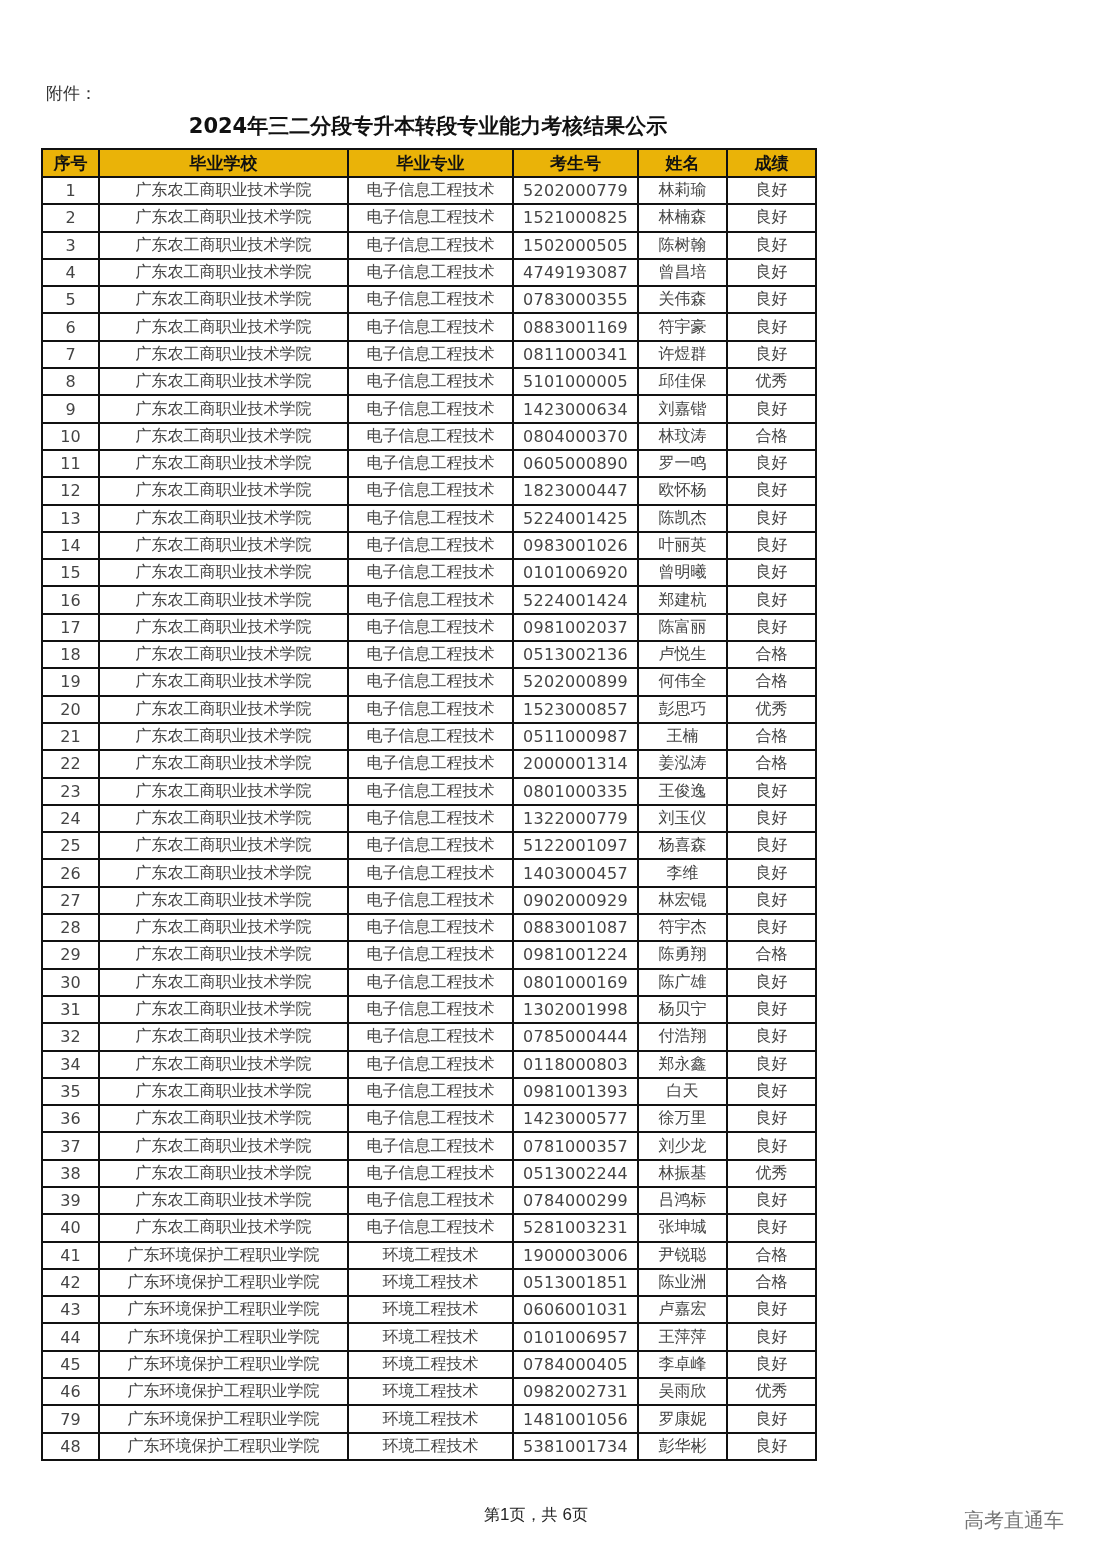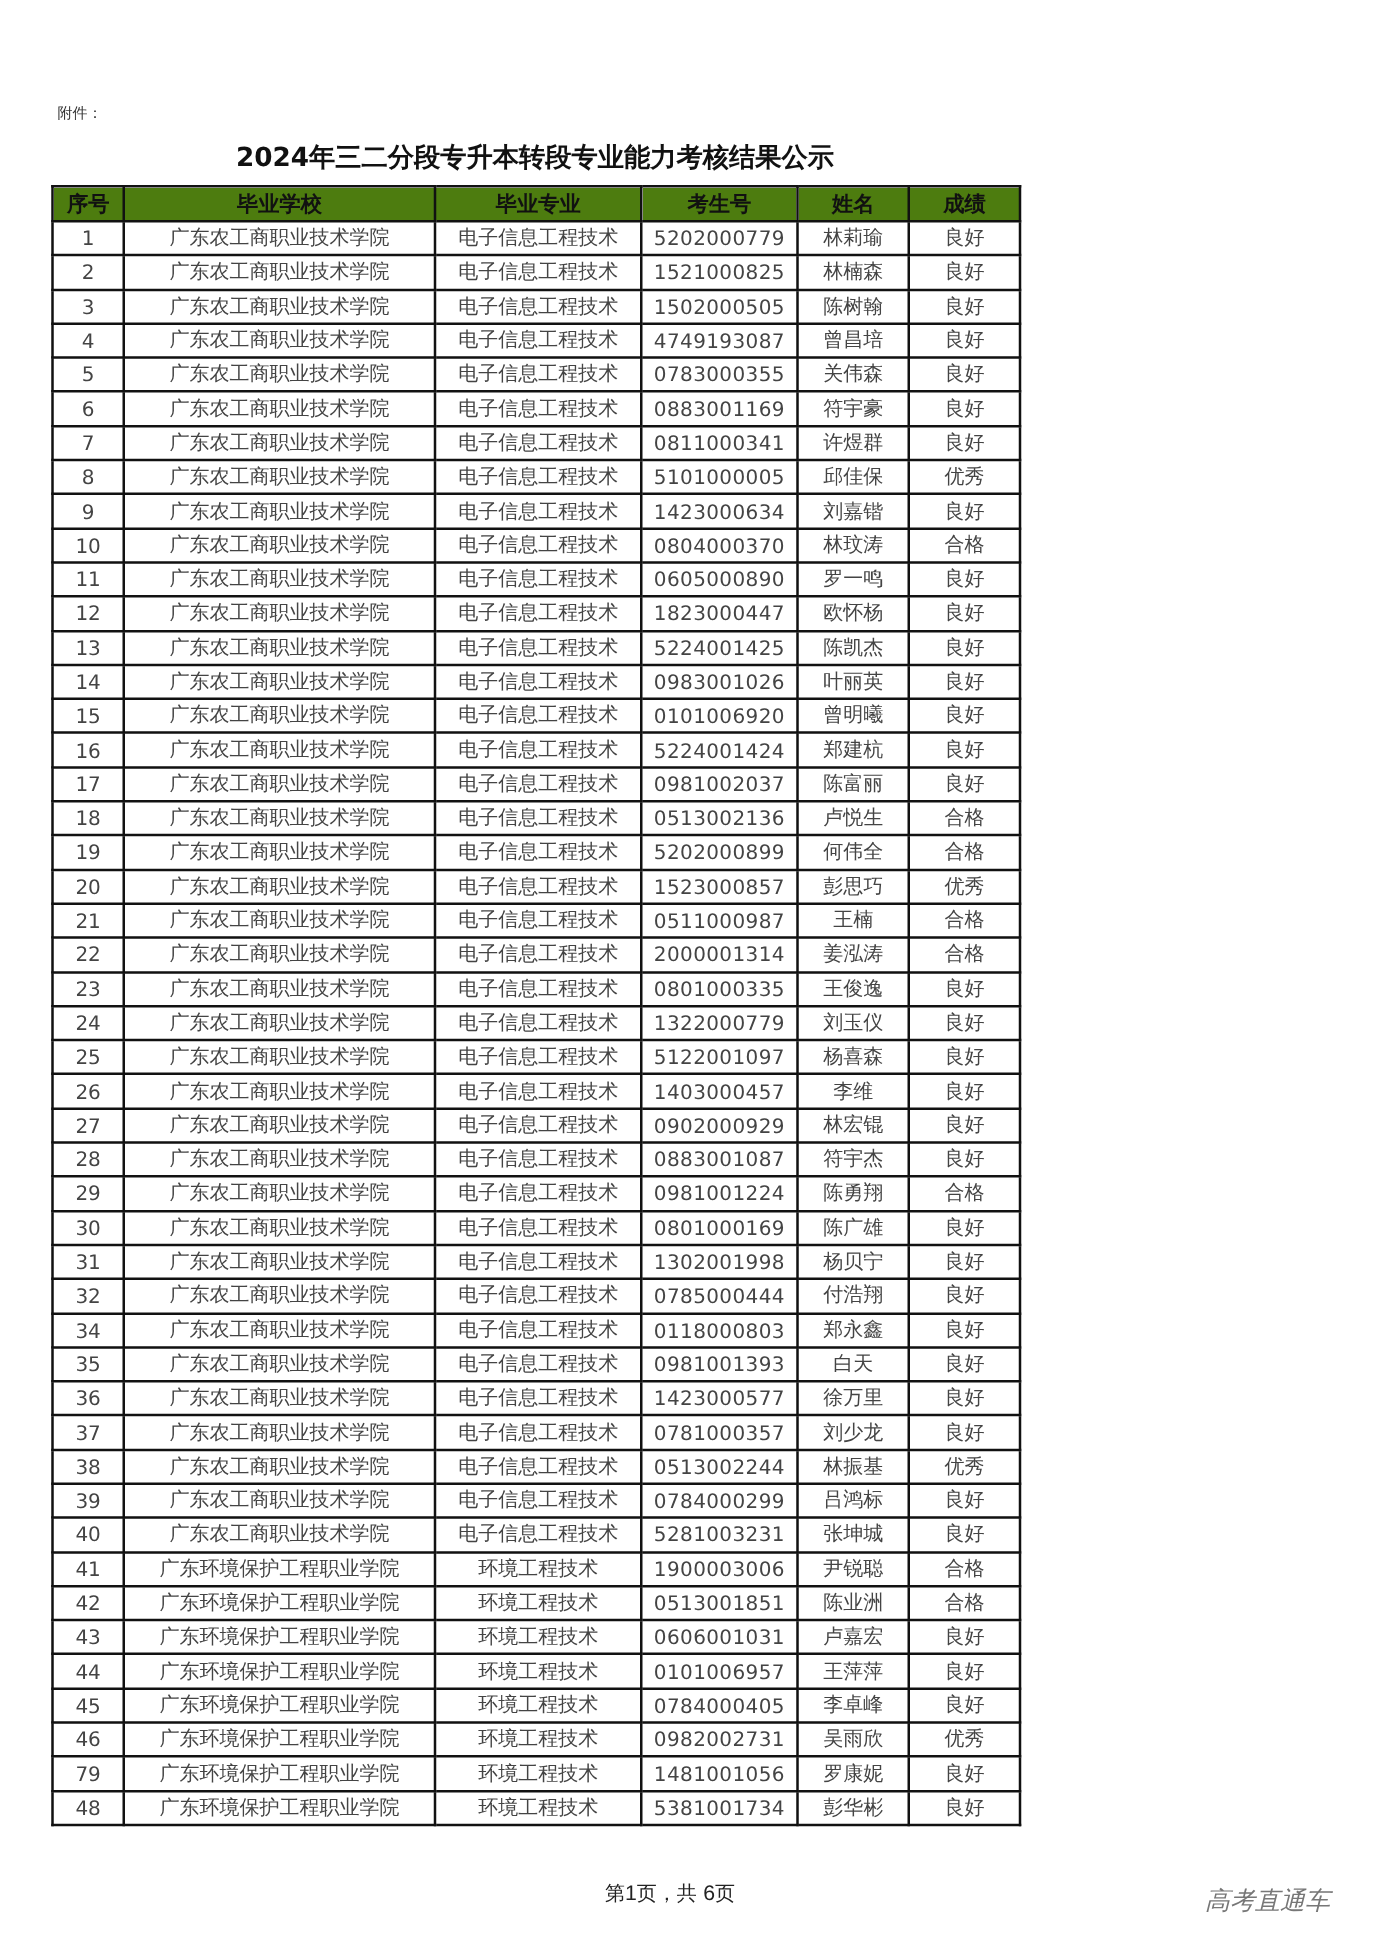--- a/index.html
+++ b/index.html
@@ -3,41 +3,41 @@
   <meta charset="utf-8">
   <style>
     html, body { margin: 0; padding: 0; background: #ffffff; }
     body {
       width: 1102px; height: 1559px; position: relative; overflow: hidden;
       font-family: "DejaVu Sans", "Liberation Sans", sans-serif;
       color: #222;
     }
     .attachment {
       position: absolute; left: 46px; top: 82px;
-      font-size: 12px; color: #333;
+      font-size: 17px; color: #333;
       font-family: "DejaVu Sans", sans-serif;
     }
     .title {
       position: absolute; left: 40px; width: 776px; top: 112px;
       text-align: center; font-size: 21px; font-weight: bold; color: #111;
       font-family: "DejaVu Sans", sans-serif;
       letter-spacing: 0px;
     }
     table.results {
       position: absolute; left: 41px; top: 148px;
       border-collapse: collapse;
       table-layout: fixed;
       width: 774px;
     }
     table.results th, table.results td {
       border: 2px solid #111;
       text-align: center; padding: 0; overflow: hidden; white-space: nowrap;
     }
     table.results th {
-      background: #4d7c0f;
+      background: #eab308;
       height: 26px;
       font-size: 17px; font-weight: bold; color: #111;
       font-family: "DejaVu Sans", sans-serif;
     }
     table.results td {
       height: 25.3px;
       font-size: 16px; color: #444;
       font-family: "DejaVu Sans", sans-serif;
     }
     td.num { font-family: "Liberation Sans", sans-serif; font-size: 18px; color: #111; }
@@ -51,21 +51,20 @@
     .footer {
       position: absolute; top: 1505px; left: 484px;
       font-size: 16px; color: #222;
       font-family: "DejaVu Sans", sans-serif;
     }
     .footer b { font-family: "Liberation Sans", sans-serif; font-weight: normal; font-size: 17px; }
     .watermark {
       position: absolute; top: 1507px; left: 964px;
       font-size: 20px; color: #777;
       font-family: "DejaVu Sans", sans-serif;
-      font-style: italic;
     }
   </style>
 </head>
 <body>
 
 <div class="attachment">附件：</div>
 <div class="title">2024年三二分段专升本转段专业能力考核结果公示</div>
 
 <table class="results">
   <colgroup>

